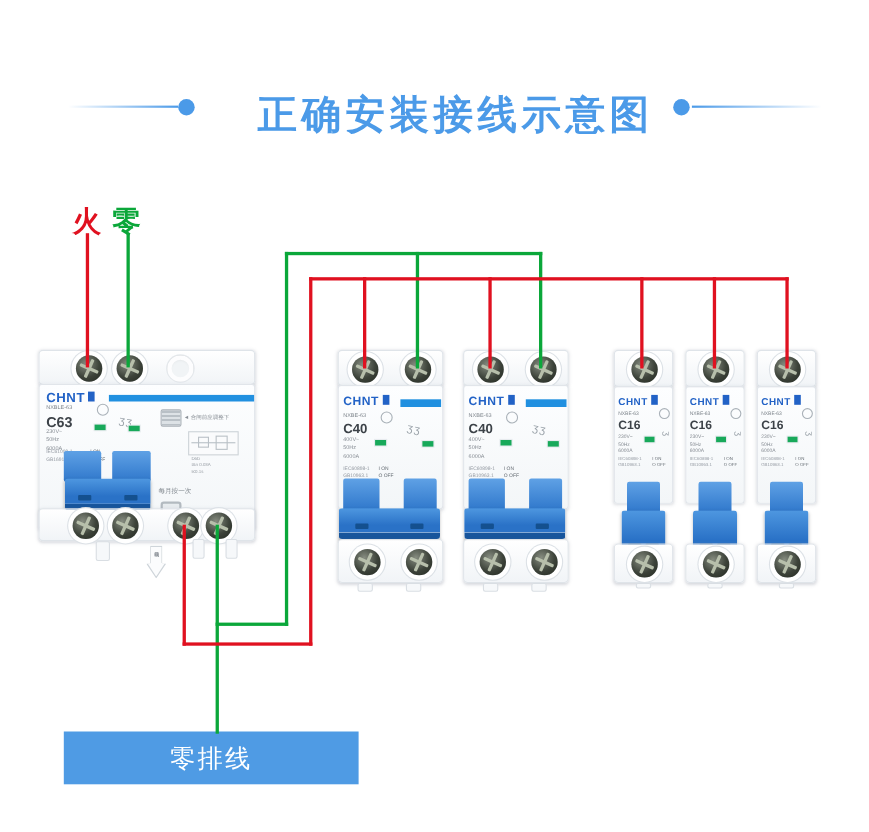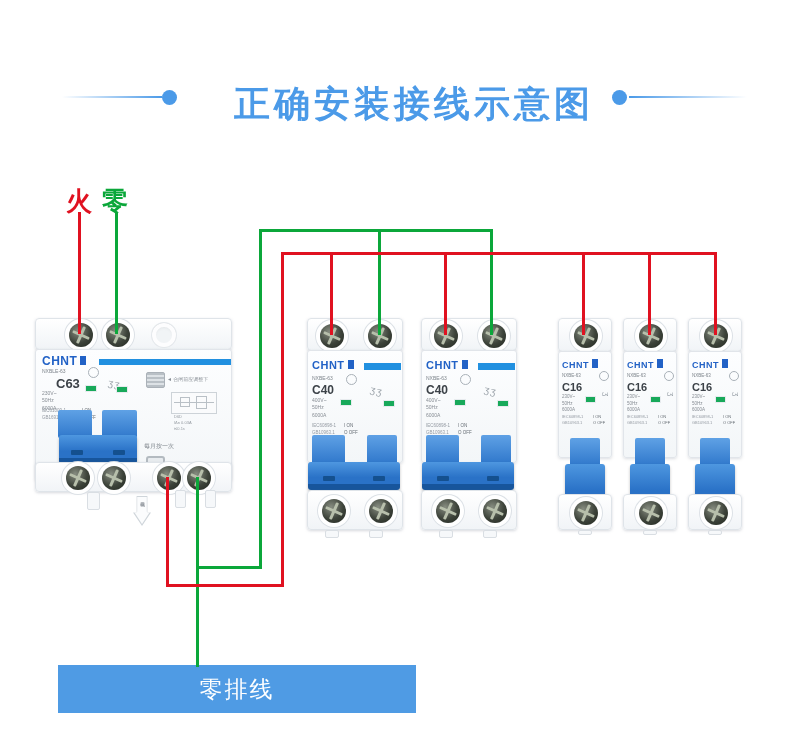--- a/index.html
+++ b/index.html
@@ -62,21 +62,21 @@
   .monthly{position:absolute;font-size:6px;color:#7c838a;white-space:nowrap;}
   .smallbtn{position:absolute;width:15px;height:15px;border:2px solid #b3bac0;border-radius:3px;background:#e8ecef;}
   .loadarrow{position:absolute;width:18px;height:30px;background:#cfd5da;
        clip-path:polygon(20% 0,80% 0,80% 55%,100% 55%,50% 100%,0 55%,20% 55%);}
   .loadarrow i{position:absolute;left:1px;top:1px;width:16px;height:27px;background:#fbfcfd;
        clip-path:polygon(20% 0,80% 0,80% 55%,100% 55%,50% 100%,0 55%,20% 55%);}
   .loadarrow span{position:absolute;left:7px;top:2px;font-size:4.5px;color:#8a9097;writing-mode:vertical-rl;font-style:normal;}
   
   .busbar{position:absolute;top:665px;height:48px;line-height:48px;text-align:center;
        color:#fff;font-size:23px;letter-spacing:2px;z-index:4;}
-  .busbar.neutral{left:58px;width:358px;background:var(--bar-blue);}
+  .busbar.neutral{left:58px;width:268px;background:var(--bar-blue);}
   .busbar.ground{left:410px;width:332px;background:var(--bar-green);}
 </style>
 </head>
 <body>
 
 <div class="canvas">
 
   <div class="tline left"></div>
   <div class="tdot left"></div>
   <div class="page-title">正确安装接线示意图</div>
@@ -112,21 +112,21 @@
       <div class="screw" style="left:70px;top:4px;"></div>
       <div class="hole" style="left:116px;top:4px;"></div>
     </div>
     <div class="face" style="left:0;top:31px;width:197px;height:132px;">
       <div class="brand" style="left:6px;top:4px;font-size:12px;">
         <span>CHNT</span><span class="bsq"></span>
       </div>
       <div class="stripe" style="left:63px;top:9px;width:132px;height:6px;"></div>
       <div class="model" style="left:6px;top:18px;">NXBLE-63</div>
       <div class="cert" style="left:52px;top:17px;"></div>
-      <div class="rating" style="left:20px;top:26px;font-size:13px;">C63</div>
+      <div class="rating" style="left:6px;top:26px;font-size:13px;">C63</div>
       <div class="specs" style="left:6px;top:40px;">
         <div>230V~</div>
         <div>50Hz</div>
         <div>6000A</div>
       </div>
       <div class="ind" style="left:50px;top:36px;"></div>
       <div class="stds" style="left:6px;top:58px;">
         <div>IEC61009-1</div>
         <div>GB16917.1</div>
       </div>

